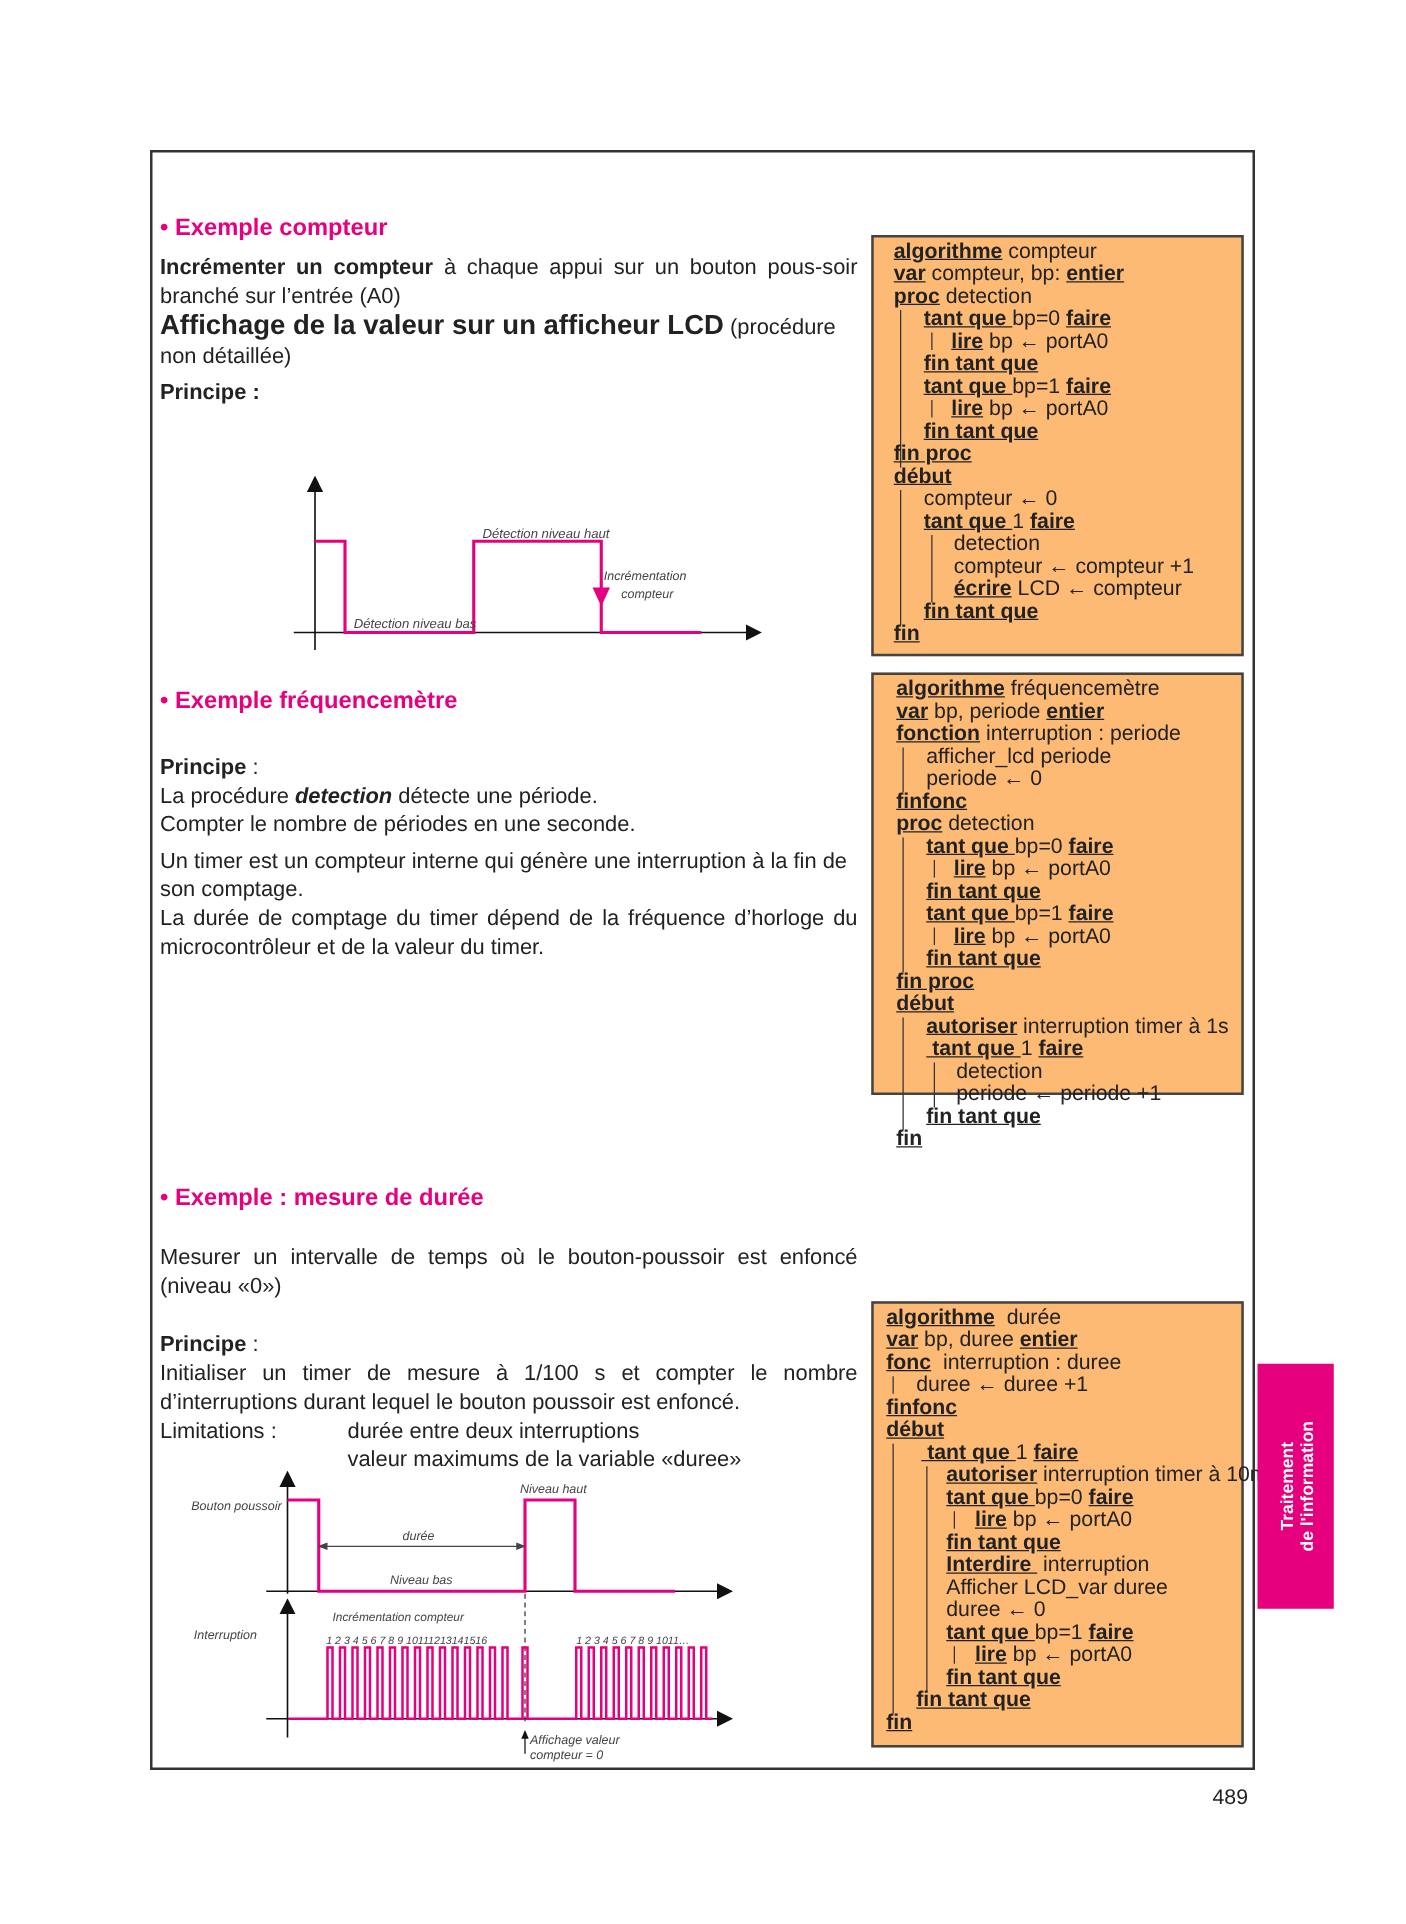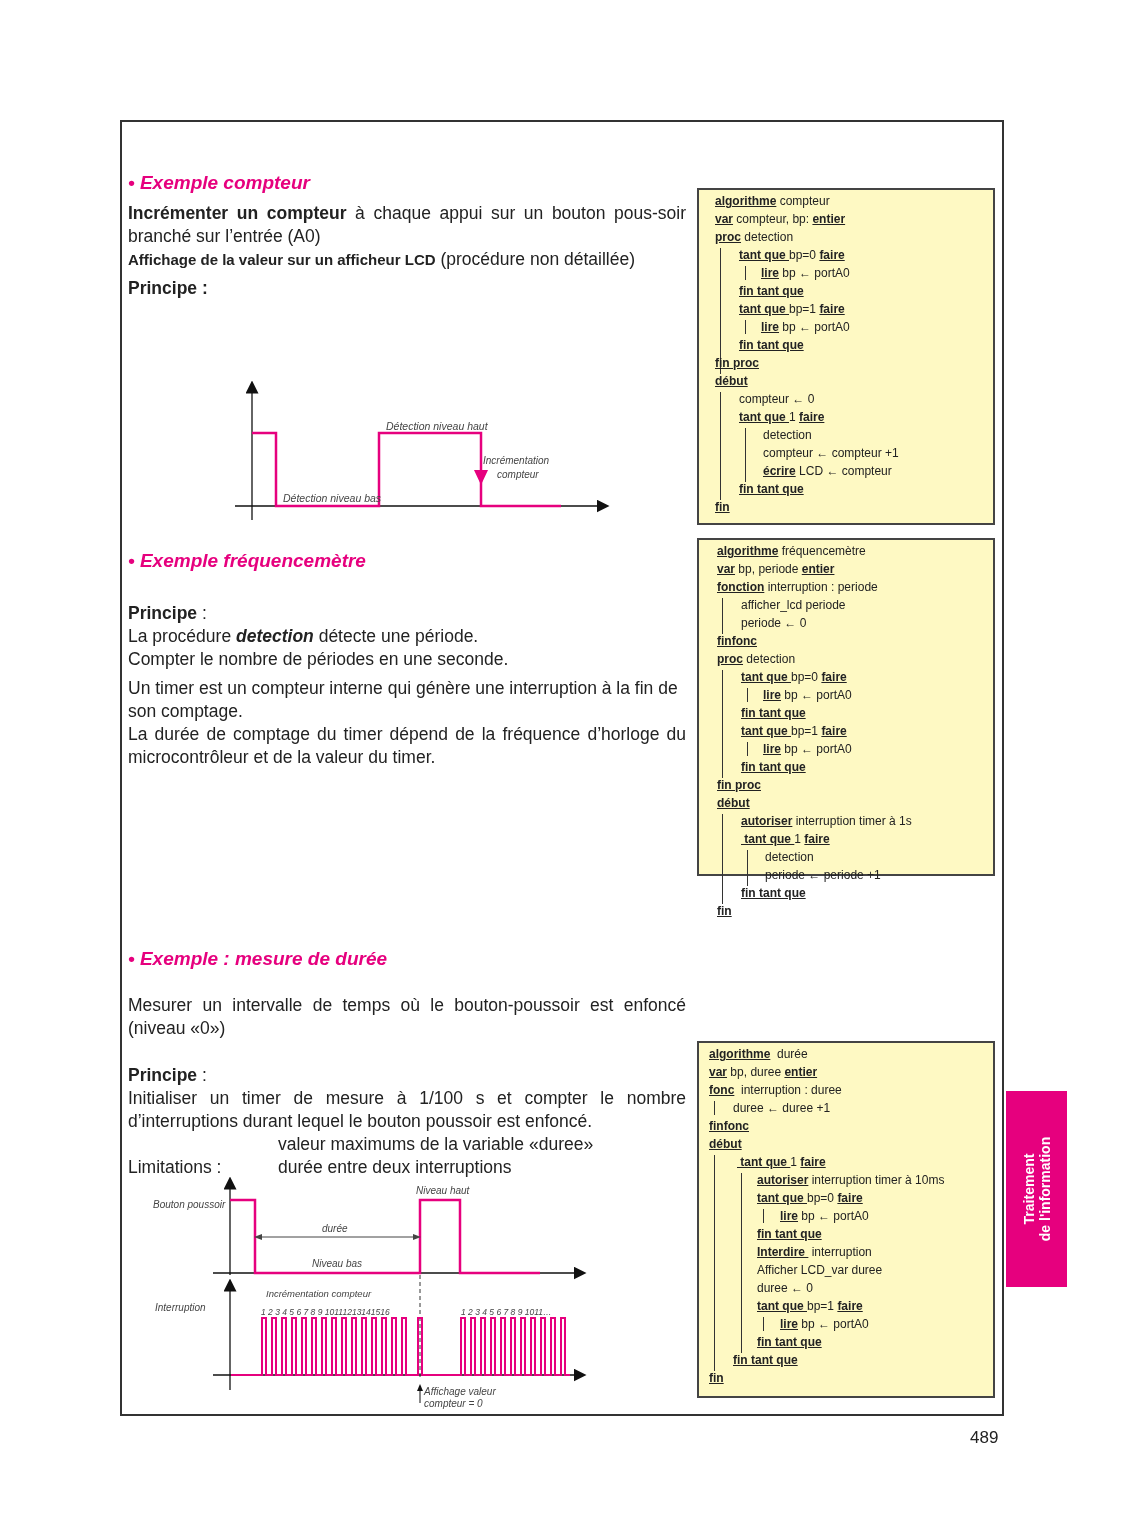--- a/index.html
+++ b/index.html
@@ -1,26 +1,26 @@
 <!DOCTYPE html>
 <html><head>
 <meta charset="utf-8">
 <style>
   html,body{margin:0;padding:0;background:#fff;}
   body{width:1125px;height:1539px;position:relative;font-family:"Liberation Sans",sans-serif;color:#222;}
   .frame{position:absolute;left:120px;top:120px;width:884px;height:1296px;border:2px solid #333;box-sizing:border-box;}
   .header{position:absolute;left:0;top:0;right:0;height:38px;background:#f7c0d8;border-bottom:2px solid #333;}
   .header-title{position:absolute;right:8px;top:8px;font-weight:bold;font-size:19px;color:#222;}
-  .section-title{position:absolute;left:6px;color:#e6007e;font-weight:bold;font-size:19px;font-style:italic;}
+  .section-title{position:absolute;left:6px;color:#e6007e;font-weight:bold;font-size:19px;}
   .text{position:absolute;left:6px;width:558px;font-size:17.5px;line-height:23px;color:#222;}
   .text p{margin:0;}
   .just{text-align:justify;}
-  .big{font-size:15px;}
+  .big{font-size:22px;}
   .gap{margin-top:6px !important;}
-  .algo{position:absolute;background:#fef9c3;border:2px solid #444;box-sizing:border-box;font-size:12px;line-height:18px;padding:2px 4px 0 16px;color:#222;}
+  .algo{position:absolute;background:#fdba74;border:2px solid #444;box-sizing:border-box;font-size:17px;line-height:18px;padding:2px 4px 0 16px;color:#222;}
   .algo .l{white-space:pre;height:18px;position:relative;}
   .kw{font-weight:bold;text-decoration:underline;}
   .bar{position:absolute;border-left:1.5px solid #333;}
   .side-tab{position:absolute;left:1006px;top:1091px;width:61px;height:196px;background:#e6007e;}
   .side-tab-text{position:absolute;left:50%;top:50%;transform:translate(-50%,-50%) rotate(-90deg);color:#fff;font-weight:bold;font-size:14px;line-height:16px;text-align:center;white-space:nowrap;}
   .page-num{position:absolute;left:970px;top:1428px;font-size:17px;color:#222;}
   svg text{font-family:"Liberation Sans",sans-serif;font-style:italic;fill:#444;}
 </style>
 </head>
 <body>
@@ -41,22 +41,22 @@
     <p>Compter le nombre de périodes en une seconde.</p>
     <p class="gap">Un timer est un compteur interne qui génère une interruption à la fin de son comptage.</p>
     <p class="just">La durée de comptage du timer dépend de la fréquence d’horloge du microcontrôleur et de la valeur du timer.</p>
   </div>
 
   <div class="section-title" style="top:826px">• Exemple : mesure de durée</div>
   <div class="text" style="top:872px">
     <p class="just">Mesurer un intervalle de temps où le bouton-poussoir est enfoncé (niveau «0»)</p>
     <p style="margin-top:24px"><b>Principe</b><span> :</span></p>
     <p class="just">Initialiser un timer de mesure à 1/100 s et compter le nombre d’interruptions durant lequel le bouton poussoir est enfoncé.</p>
+    <p><span style="display:inline-block;width:150px">Limitations :</span><span>durée entre deux interruptions</span></p>
     <p><span style="display:inline-block;width:150px"></span><span>valeur maximums de la variable «duree»</span></p>
-    <p><span style="display:inline-block;width:150px">Limitations :</span><span>durée entre deux interruptions</span></p>
   </div>
 </div>
 
 <svg style="position:absolute;left:225px;top:375px" width="390" height="150">
   <defs>
     <marker id="ah" markerWidth="10" markerHeight="10" refX="5" refY="5" orient="auto">
         <path d="M0,0 L10,5 L0,10 z" fill="#111"></path>
       </marker>
   </defs>
   <line x1="27" y1="145" x2="27" y2="12" stroke="#111" stroke-width="1.3" marker-end="url(#ah)"></line>

